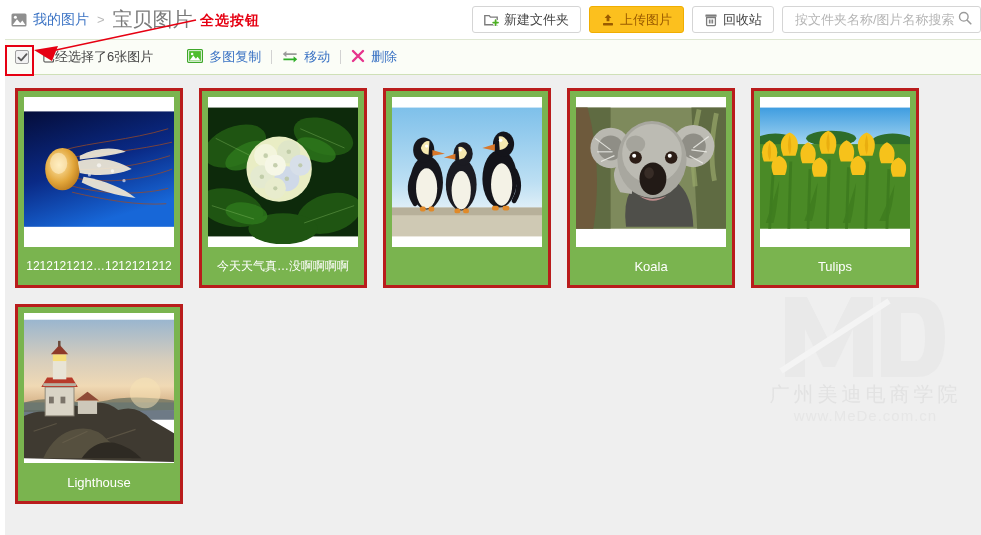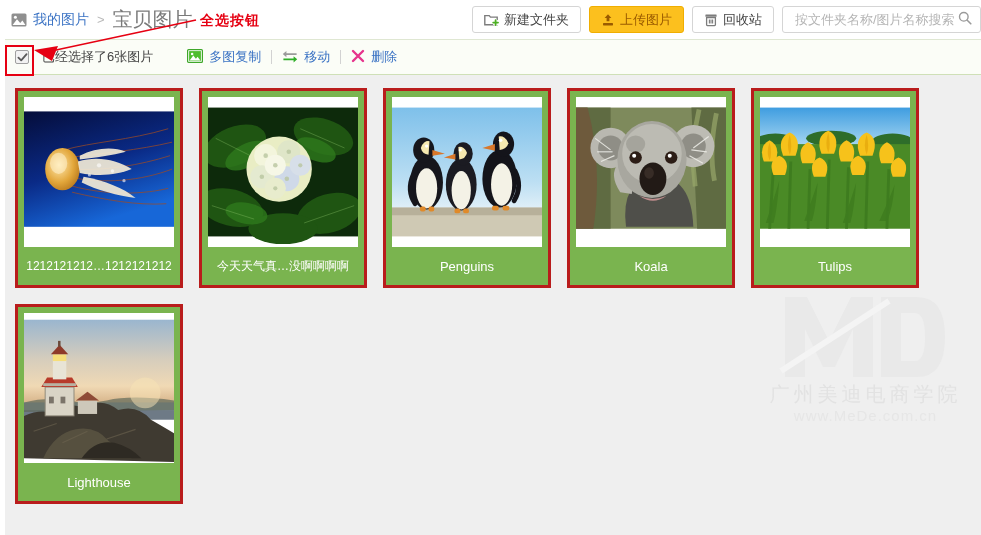--- a/index.html
+++ b/index.html
@@ -417,21 +417,20 @@
               <path d="M107 46 L94 50 L107 53 Z" fill="#d8772a"></path>
               <circle cx="113" cy="42" r="1.8" fill="#ffffff"></circle>
               <path d="M128 74 q8 16 -1 31" stroke="#14141a" stroke-width="5" fill="none" stroke-linecap="round"></path>
               <g fill="#e08a2a">
                   <rect x="104" y="110" width="7" height="5" rx="2"></rect>
                   <rect x="115" y="110" width="7" height="5" rx="2"></rect>
                 </g>
             </g>
           </svg>
         </div>
-        <div class="card-label">Penguins</div>
       </div>
 
       <div class="card">
         <div class="card-thumb">
           <svg width="156" height="150" viewBox="0 0 156 150">
             <rect width="156" height="150" fill="#ffffff"></rect>
             <rect y="8" width="156" height="126" fill="#7e8a5c"></rect>
             <g fill="#5c6840" opacity="0.9">
               <rect x="0" y="8" width="36" height="126"></rect>
               <path d="M120 8 l36 0 0 126 -30 0 Z"></path>

